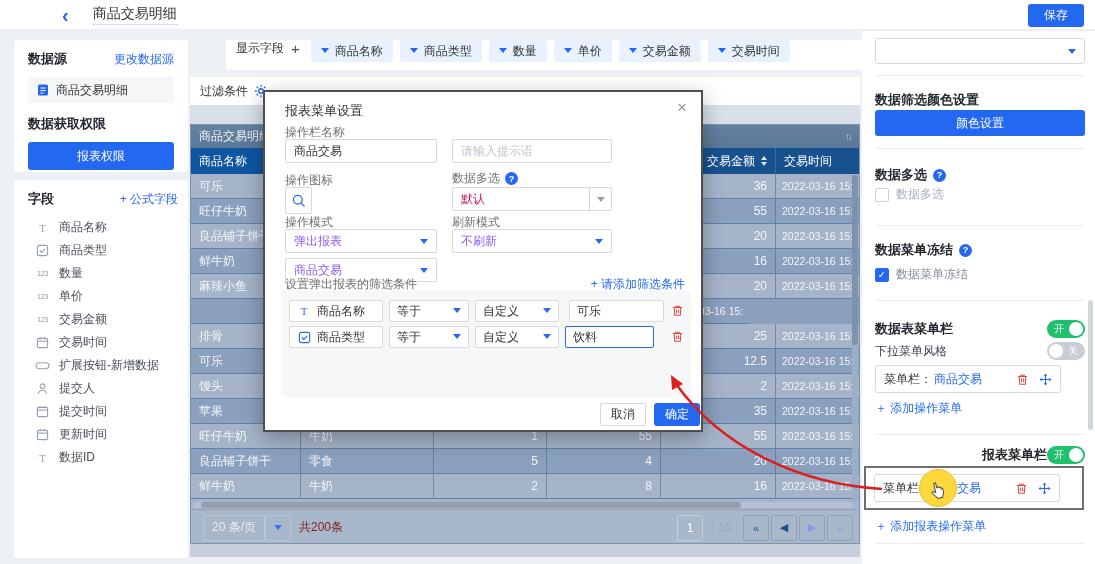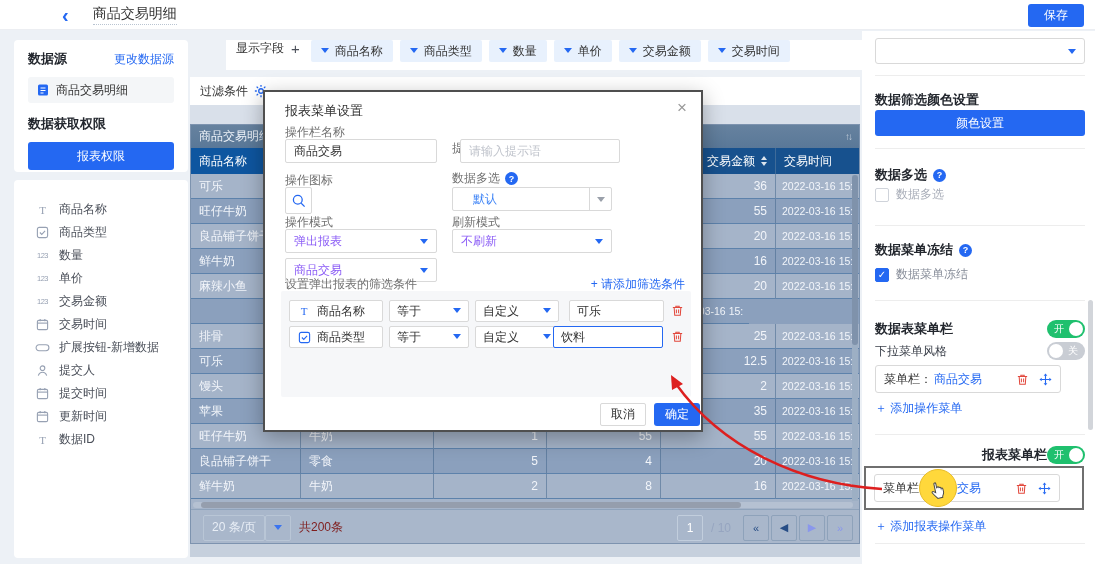--- a/index.html
+++ b/index.html
@@ -64,21 +64,21 @@
   .navbtn.on { color:#274d86; } .navbtn.off { color:#8a97ec; }
 
   #dim-strip { left:190px; top:544px; width:670px; height:13px; background:#c6d0dd; }
 
   
   #modal { left:263px; top:90px; width:440px; height:342px; background:#fff; border:2px solid #4f4f4f; box-shadow:0 6px 20px rgba(0,0,0,.3); z-index:20; }
   #modal .label { font-size:12px; color:#707070; }
   .minput { border:1px solid #d9d9d9; border-radius:2px; height:24px; font-size:12px; color:#333; padding:0 8px; font-family:inherit; width:100%; }
   .minput::placeholder { color:#c0c4cc; }
   .mselect { border:1px solid #d9d9d9; border-radius:2px; height:24px; display:flex; align-items:center; padding:0 8px; justify-content:space-between; background:#fff; cursor:pointer; }
-  .mselect .val { color:#8b5cf6; } .mselect .val.ph { color:#3b82f6;margin-left:12px; }
+  .mselect .val { color:#8b5cf6; } .mselect .val.ph { color:#be185d; }
   .addon { width:22px; height:22px; border-left:1px solid #d9d9d9; display:flex; align-items:center; justify-content:center; margin-right:-8px; }
   #cond-panel { position:absolute; left:16px; top:199px; width:410px; height:106px; background:#f6f7f9; border-radius:2px; }
   .cond-row { position:absolute; left:0; width:410px; height:22px; display:flex; align-items:center; }
   .cbox { background:#fff; border:1px solid #d9d9d9; border-radius:2px; height:22px; display:flex; align-items:center; padding:0 7px; font-size:12px; color:#333; position:absolute; top:0; }
   .cbox .caret { margin-left:auto; margin-top:3px; }
   .cbox.focused { border-color:#2468f2; }
   .ci { color:#2468f2; margin-right:6px; display:inline-flex; width:14px; justify-content:center; }
   #modal-footer-btn-cancel { position:absolute; left:335px; top:311px; width:46px; height:23px; background:#fff; border:1px solid #d9d9d9; border-radius:2px; font-size:12px; color:#333; display:flex; align-items:center; justify-content:center; cursor:pointer; }
   #modal-footer-btn-ok { position:absolute; left:389px; top:311px; width:46px; height:23px; }
 
@@ -126,20 +126,24 @@
           <path d="M4.5 5h5M4.5 7.5h5M4.5 10h3" stroke="#fff" stroke-width="1"></path>
         </svg>
     </span>
     <span>商品交易明细</span>
   </div>
   <div class="bold-title" style="margin-top:12px;">数据获取权限</div>
   <button class="btn-blue" style="margin-top:9px; width:146px; height:28px;">报表权限</button>
 </div>
 
 <div class="abs card" style="left:14px; top:180px; width:174px; height:378px; padding:10px 10px 10px 14px;">
+  <div class="side-label-row">
+    <span class="bold-title">字段</span>
+    <span class="blue-link">+ 公式字段</span>
+  </div>
   <div id="field-list" style="margin-top:8px;">
       <div class="field-item">
         <span class="fi fi-text">T</span>
         <span class="fi-label">商品名称</span>
       </div>
       <div class="field-item">
         <span class="fi">
           <svg width="13" height="13" viewBox="0 0 14 14">
             <rect x="1.5" y="1.5" width="11" height="11" rx="2" fill="none" stroke="currentColor" stroke-width="1.2"></rect>
             <path d="M4.2 7l2 2 3.6-3.8" fill="none" stroke="currentColor" stroke-width="1.2"></path>
@@ -517,21 +521,21 @@
 <div id="rp-scrollbar" class="abs"></div>
 
 <div id="modal" class="abs">
   <div style="position:absolute; left:20px; top:10px; font-size:13px; color:#333;">报表菜单设置</div>
   <div style="position:absolute; right:14px; top:6px; font-size:17px; color:#999; cursor:pointer;">×</div>
 
   <div class="label" style="position:absolute; left:20px; top:32px;">操作栏名称</div>
   <input class="minput" style="position: absolute; left: 20px; top: 47px; width: 152px;" value="商品交易">
 
   <div class="label" style="position:absolute; left:187px; top:32px;margin-top:16px;">提示语</div>
-  <input class="minput" style="position: absolute; left: 187px; top: 47px; width: 160px; margin-left: 8px;" placeholder="请输入提示语">
+  <input class="minput" style="position: absolute; left: 187px; top: 47px; width: 160px;" placeholder="请输入提示语">
 
   <div class="label" style="position:absolute; left:20px; top:80px;">操作图标</div>
   <div style="position:absolute; left:20px; top:95px; width:27px; height:27px; border:1px solid #d9d9d9; border-radius:2px; display:flex; align-items:center; justify-content:center; cursor:pointer;">
     <span style="display:inline-flex;">
         <svg width="16" height="16" viewBox="0 0 20 20">
           <circle cx="8.5" cy="8.5" r="5.5" fill="none" stroke="#2468f2" stroke-width="1.6"></circle>
           <line x1="12.8" y1="12.8" x2="17" y2="17" stroke="#2468f2" stroke-width="1.6"></line>
         </svg>
       </span>
   </div>
@@ -600,21 +604,21 @@
           <span>商品类型</span>
         </span>
         <span class="cbox" style="left:108px; width:80px;">
           <span>等于</span>
           <span class="caret"></span>
         </span>
         <span class="cbox" style="left:194px; width:84px;">
           <span>自定义</span>
           <span class="caret"></span>
         </span>
-        <span class="cbox focused" style="left:272px; width:110px;">
+        <span class="cbox focused" style="left:284px; width:89px;">
           <span>饮料</span>
         </span>
         <span style="position:absolute; left:390px; top:4px; cursor:pointer; display:inline-flex;">
           <svg width="13" height="13" viewBox="0 0 14 14">
             <path d="M2 3.8h10M5.2 3.8V2.4h3.6v1.4M3.4 3.8l.6 8.2h6l.6-8.2M5.8 6v4M8.2 6v4" stroke="#e2483d" fill="none" stroke-width="1.1"></path>
           </svg>
         </span>
       </div>
     </div>
 

